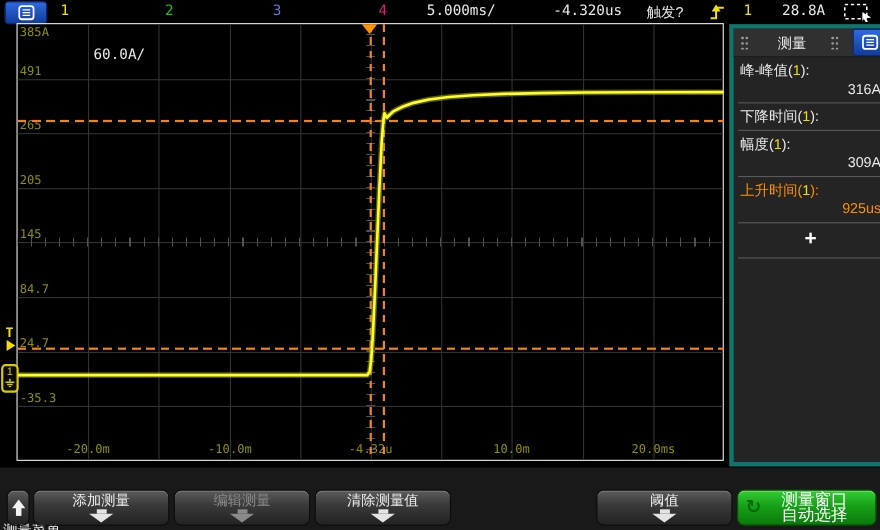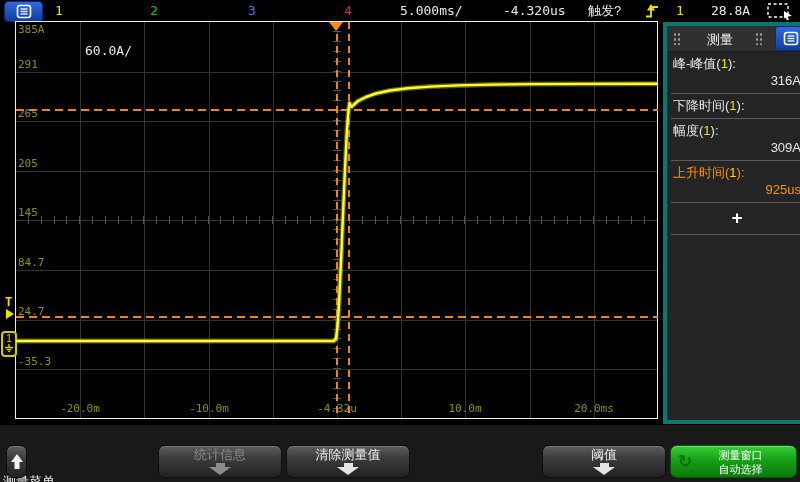--- a/index.html
+++ b/index.html
@@ -78,21 +78,21 @@
     border-top:8px solid #e4e4e4;}
   .softkey.disabled .sk-label{color:#8a8a8a;}
   .softkey.disabled .dn-stem{background:#8a8a8a;}
   .softkey.disabled .dn-tri{border-top-color:#8a8a8a;}
   #up-btn{left:6px;width:21px;}
   .up-tri{position:absolute;left:50%;top:8px;transform:translateX(-50%);width:0;height:0;
     border-left:6px solid transparent;border-right:6px solid transparent;border-bottom:8px solid #f2f2f2;}
   .up-stem{position:absolute;left:50%;top:15px;transform:translateX(-50%);width:5px;height:8px;background:#f2f2f2;}
   #win-btn{left:670px;width:127px;background:linear-gradient(#35cc35,#17a017 45%,#0b7a0b);
     border:1px solid #055505;box-shadow:inset 0 1px 0 #6fe06f;}
-  .wb-line{position:absolute;left:14px;right:0;text-align:center;font-size:11px;line-height:14px;color:#fff;font-family:Liberation Serif, serif;}
+  .wb-line{position:absolute;left:14px;right:0;text-align:center;font-size:15px;line-height:14px;color:#fff;font-family:Liberation Serif, serif;}
   #wb1{top:2px;} #wb2{top:16px;}
   #cycle-icon{position:absolute;left:7px;top:5px;font-size:17px;font-weight:bold;color:#0a6b0a;}
 </style>
 </head>
 <body>
 
 <div id="app">
 
   <div id="topbar" class="abs">
     <div id="menu-btn" class="abs">
@@ -101,21 +101,21 @@
         <line x1="4.5" y1="5" x2="11.5" y2="5" stroke="#fff" stroke-width="1.3"></line>
         <line x1="4.5" y1="7.5" x2="11.5" y2="7.5" stroke="#fff" stroke-width="1.3"></line>
         <line x1="4.5" y1="10" x2="11.5" y2="10" stroke="#fff" stroke-width="1.3"></line>
       </svg>
     </div>
     <div class="abs tb-text mono ch1" style="left:55px;">1</div>
     <div class="abs tb-text mono" style="left:85px;margin-top:40px;">60.0A/</div>
     <div class="abs tb-text mono ch2" style="left:150px;">2</div>
     <div class="abs tb-text mono ch3" style="left:248px;">3</div>
     <div class="abs tb-text mono ch4" style="left:344px;">4</div>
-    <div class="abs tb-text mono" style="left:400px;">5.000ms/</div>
+    <div class="abs tb-text mono" style="left:388px;">5.000ms/</div>
     <div class="abs tb-text mono" style="left:503px;">-4.320us</div>
     <div class="abs tb-text" style="left:588px;">触发?</div>
     <div class="abs" id="trig-icon">
       <svg width="14" height="16" viewBox="0 0 14 16">
         <path d="M1,13.5 H6 V4 H13" fill="none" stroke="#f0e000" stroke-width="1.8"></path>
         <polygon points="6,1 2,7.5 10,7.5" fill="#f0e000"></polygon>
       </svg>
     </div>
     <div class="abs tb-text mono ch1" style="left:676px;">1</div>
     <div class="abs tb-text mono" style="left:711px;">28.8A</div>
@@ -143,21 +143,21 @@
     <div class="abs hline" style="top:121px"></div>
     <div class="abs hline" style="top:171px"></div>
     <div class="abs hline" style="top:220px"></div>
     <div class="abs hline" style="top:270px"></div>
     <div class="abs hline" style="top:320px"></div>
     <div class="abs hline" style="top:369px"></div>
     <div id="h-axis-ticks" class="abs"></div>
     <div id="v-axis-ticks" class="abs"></div>
 
     <div class="abs ylab mono" style="top:24px">385A</div>
-    <div class="abs ylab mono" style="top:59px">291</div>
+    <div class="abs ylab mono" style="top:59px">491</div>
     <div class="abs ylab mono" style="top:108px">265</div>
     <div class="abs ylab mono" style="top:158px">205</div>
     <div class="abs ylab mono" style="top:207px">145</div>
     <div class="abs ylab mono" style="top:257px">84.7</div>
     <div class="abs ylab mono" style="top:306px">24.7</div>
     <div class="abs ylab mono" style="top:356px">-35.3</div>
 
     <div class="abs xlab mono" style="left:48px">-20.0m</div>
     <div class="abs xlab mono" style="left:177px">-10.0m</div>
     <div class="abs xlab mono" style="left:305px">-4.32u</div>
@@ -224,22 +224,29 @@
   </div>
 
   <div id="bbar" class="abs">
     <div id="bbar-title">测量菜单</div>
 
     <div id="up-btn" class="softkey">
       <div class="up-tri"></div>
       <div class="up-stem"></div>
     </div>
 
+    <div class="softkey" style="left:30px;width:124px;">
+      <div class="sk-label">添加测量</div>
+      <div class="dnarrow">
+          <div class="dn-stem"></div>
+          <div class="dn-tri"></div>
+        </div>
+    </div>
     <div class="softkey disabled" style="left:158px;width:124px;">
-      <div class="sk-label">统计信息</div>
+      <div class="sk-label">编辑测量</div>
       <div class="dnarrow">
           <div class="dn-stem"></div>
           <div class="dn-tri"></div>
         </div>
     </div>
     <div class="softkey" style="left:286px;width:124px;">
       <div class="sk-label">清除测量值</div>
       <div class="dnarrow">
           <div class="dn-stem"></div>
           <div class="dn-tri"></div>

